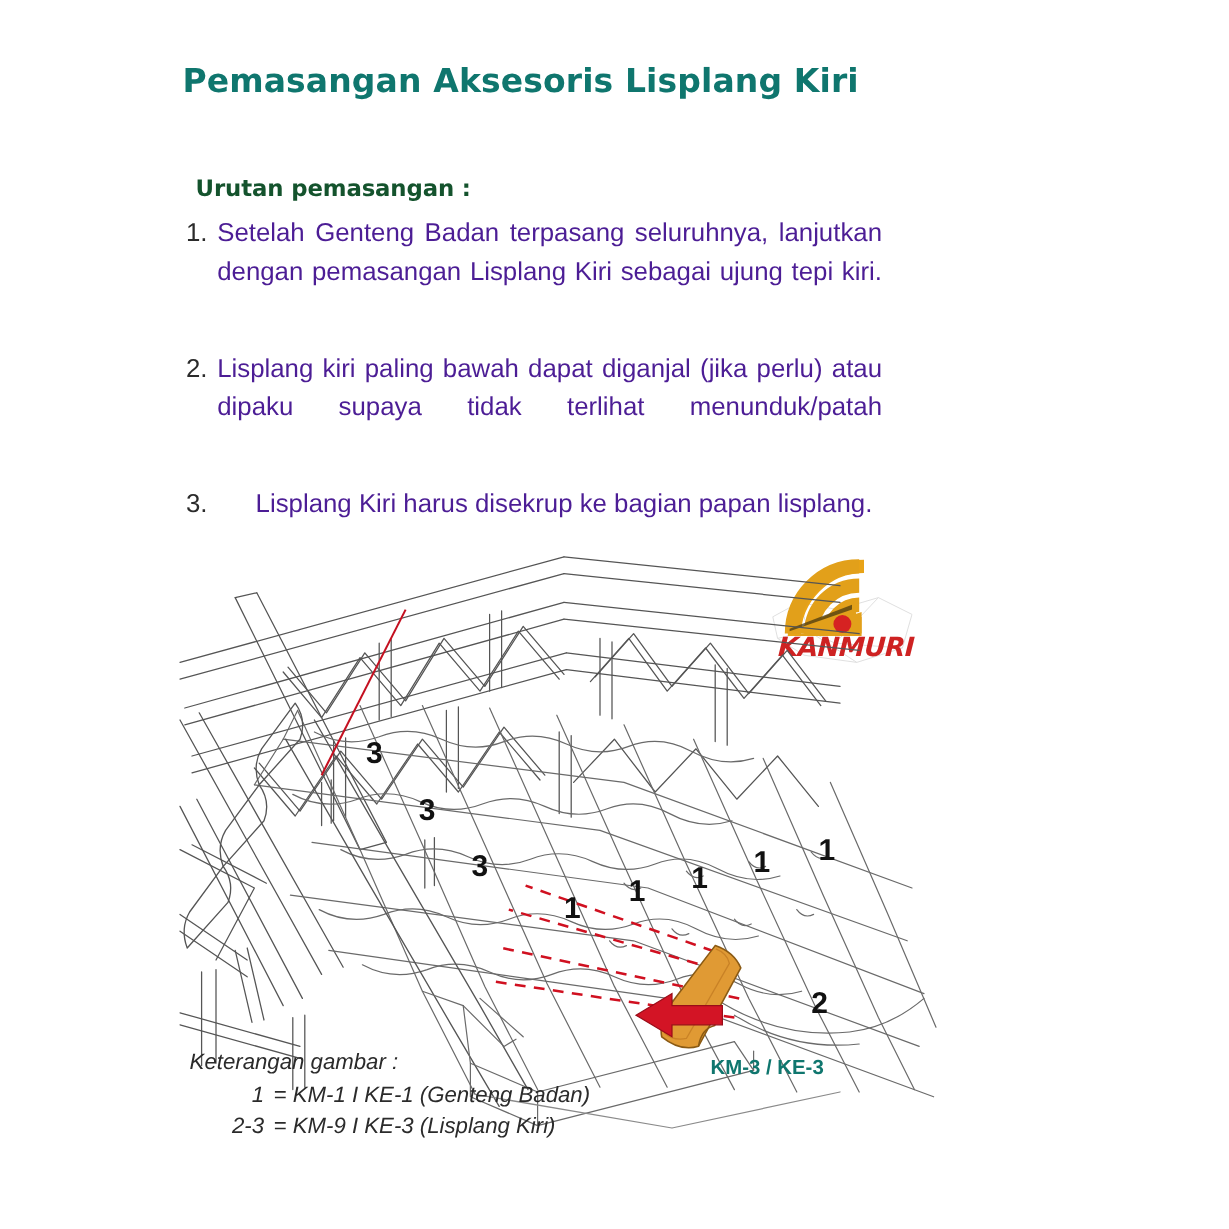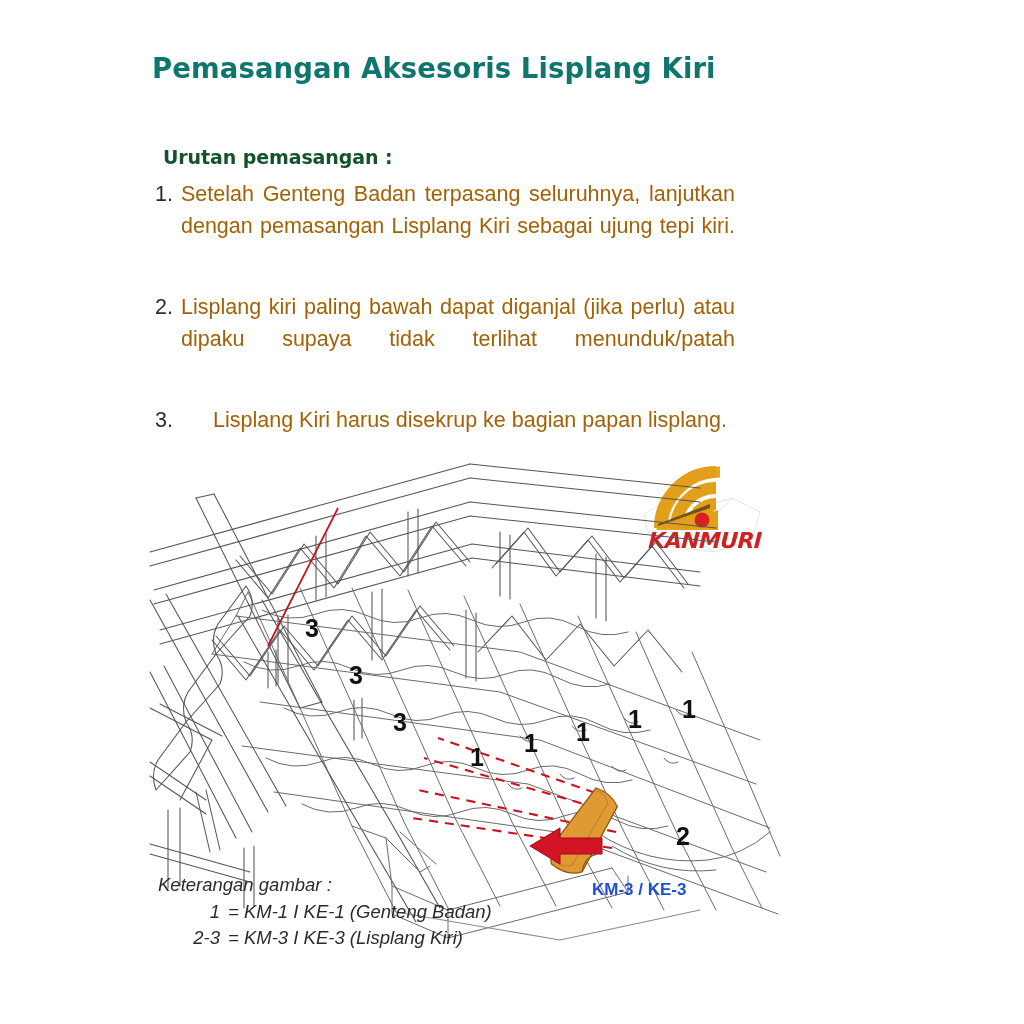--- a/index.html
+++ b/index.html
@@ -71,21 +71,21 @@
     font-family: "Liberation Sans", sans-serif;
     font-size: 21.5px;
     line-height: 32px;
     color: #2b2b2b;
   }
   .step-text {
     flex: 1 1 auto;
     font-family: "Liberation Sans", sans-serif;
     font-size: 21.5px;
     line-height: 32px;
-    color: #a16207;
+    color: #4c1d95;
     text-align: justify;
     text-justify: inter-word;
     hyphens: none;
   }
   .step-text::after {
     content: "";
     display: inline-block;
     width: 100%;
   }
   .step-text.no-justify {
@@ -141,21 +141,21 @@
   }
 
   
   .tile-caption {
     position: absolute;
     left: 592px;
     top: 880px;
     font-family: "Liberation Sans", sans-serif;
     font-weight: 700;
     font-size: 17px;
-    color: #1d4ed8;
+    color: #0f766e;
     white-space: nowrap;
   }
 
   
   .legend {
     position: absolute;
     left: 158px;
     top: 848px;
     font-family: "Liberation Sans", sans-serif;
     font-style: italic;
@@ -383,17 +383,17 @@
   <div class="tile-caption">KM-3 / KE-3</div>
 
   <div class="legend">
     <div class="legend-title">Keterangan gambar :</div>
     <div class="legend-row">
       <span class="legend-key">1</span>
       <span>= KM-1 I KE-1 (Genteng Badan)</span>
     </div>
     <div class="legend-row">
       <span class="legend-key">2-3</span>
-      <span>= KM-3 I KE-3 (Lisplang Kiri)</span>
+      <span>= KM-9 I KE-3 (Lisplang Kiri)</span>
     </div>
   </div>
 
 </div>
 
 </body></html>

